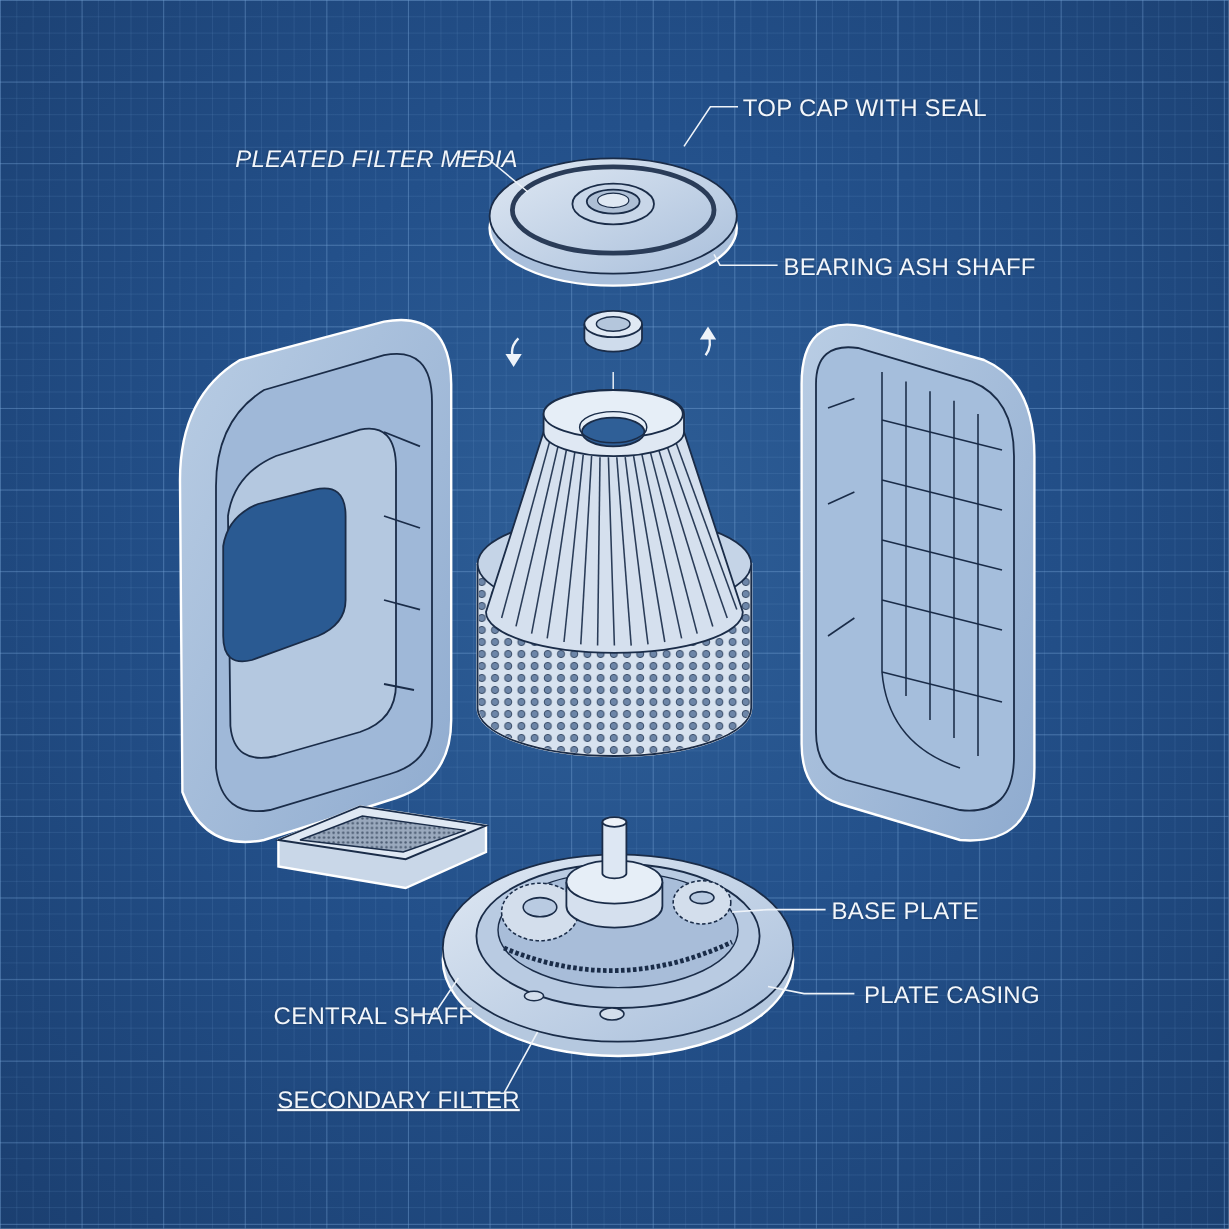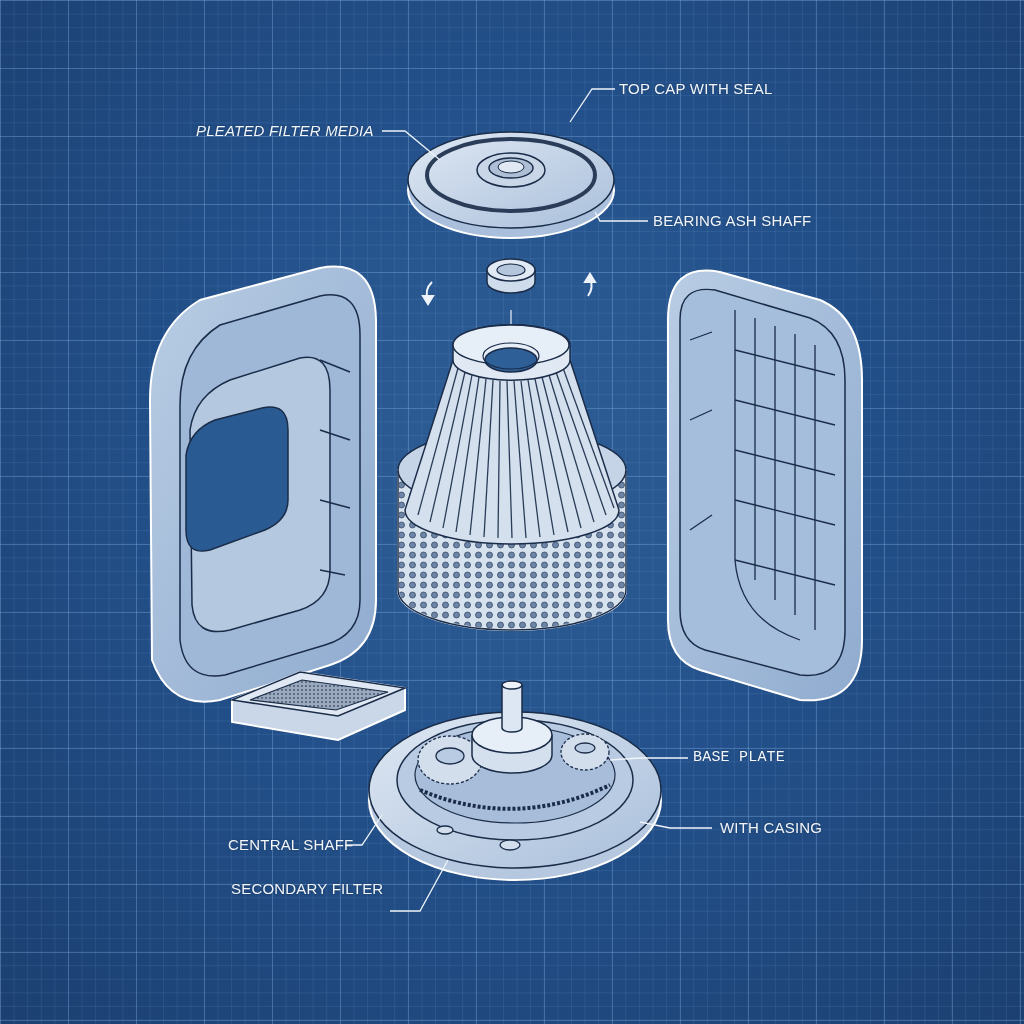--- a/index.html
+++ b/index.html
@@ -12,21 +12,21 @@
     position:absolute; inset:0;
     background-image:
       linear-gradient(rgba(120,165,215,0.35) 1px, transparent 1px),
       linear-gradient(90deg, rgba(120,165,215,0.35) 1px, transparent 1px),
       linear-gradient(rgba(120,165,215,0.14) 1px, transparent 1px),
       linear-gradient(90deg, rgba(120,165,215,0.14) 1px, transparent 1px);
     background-size: 68px 68px, 68px 68px, 13.6px 13.6px, 13.6px 13.6px;
   }
   svg.art { position:absolute; left:0; top:0; }
   .label {
-    position:absolute; color:#f2f6fb; font-size:15px; letter-spacing:0.2px;
+    position:absolute; color:#f2f6fb; font-size:20px; letter-spacing:0.2px;
     white-space:nowrap; text-shadow:0 0 2px rgba(0,0,0,0.3);
   }
 </style>
 </head>
 <body>
 
 <div class="grid"></div>
 
 <svg class="art" width="1024" height="1024" viewBox="0 0 1024 1024">
   <defs>
@@ -168,16 +168,16 @@
     <polyline points="688,758 640,758 610,760"></polyline>
     <polyline points="712,828 670,828 640,822"></polyline>
     <polyline points="345,845 362,845 382,815"></polyline>
     <polyline points="390,911 420,911 448,860"></polyline>
   </g>
 </svg>
 
 <div class="label" style="left:196px;top:122px;font-style:italic;">PLEATED FILTER MEDIA</div>
 <div class="label" style="left:619px;top:80px;">TOP CAP WITH SEAL</div>
 <div class="label" style="left:653px;top:212px;">BEARING ASH SHAFF</div>
-<div class="label" style="left:693px;top:749px;font-family:Liberation Mono, monospace;">BASE PLATE</div>
-<div class="label" style="left:720px;top:819px;">WITH CASING</div>
+<div class="label" style="left:693px;top:749px;">BASE PLATE</div>
+<div class="label" style="left:720px;top:819px;">PLATE CASING</div>
 <div class="label" style="left:228px;top:836px;">CENTRAL SHAFF</div>
-<div class="label" style="left:231px;top:880px;">SECONDARY FILTER</div>
+<div class="label" style="left:231px;top:906px;text-decoration:underline;">SECONDARY FILTER</div>
 
 </body></html>

